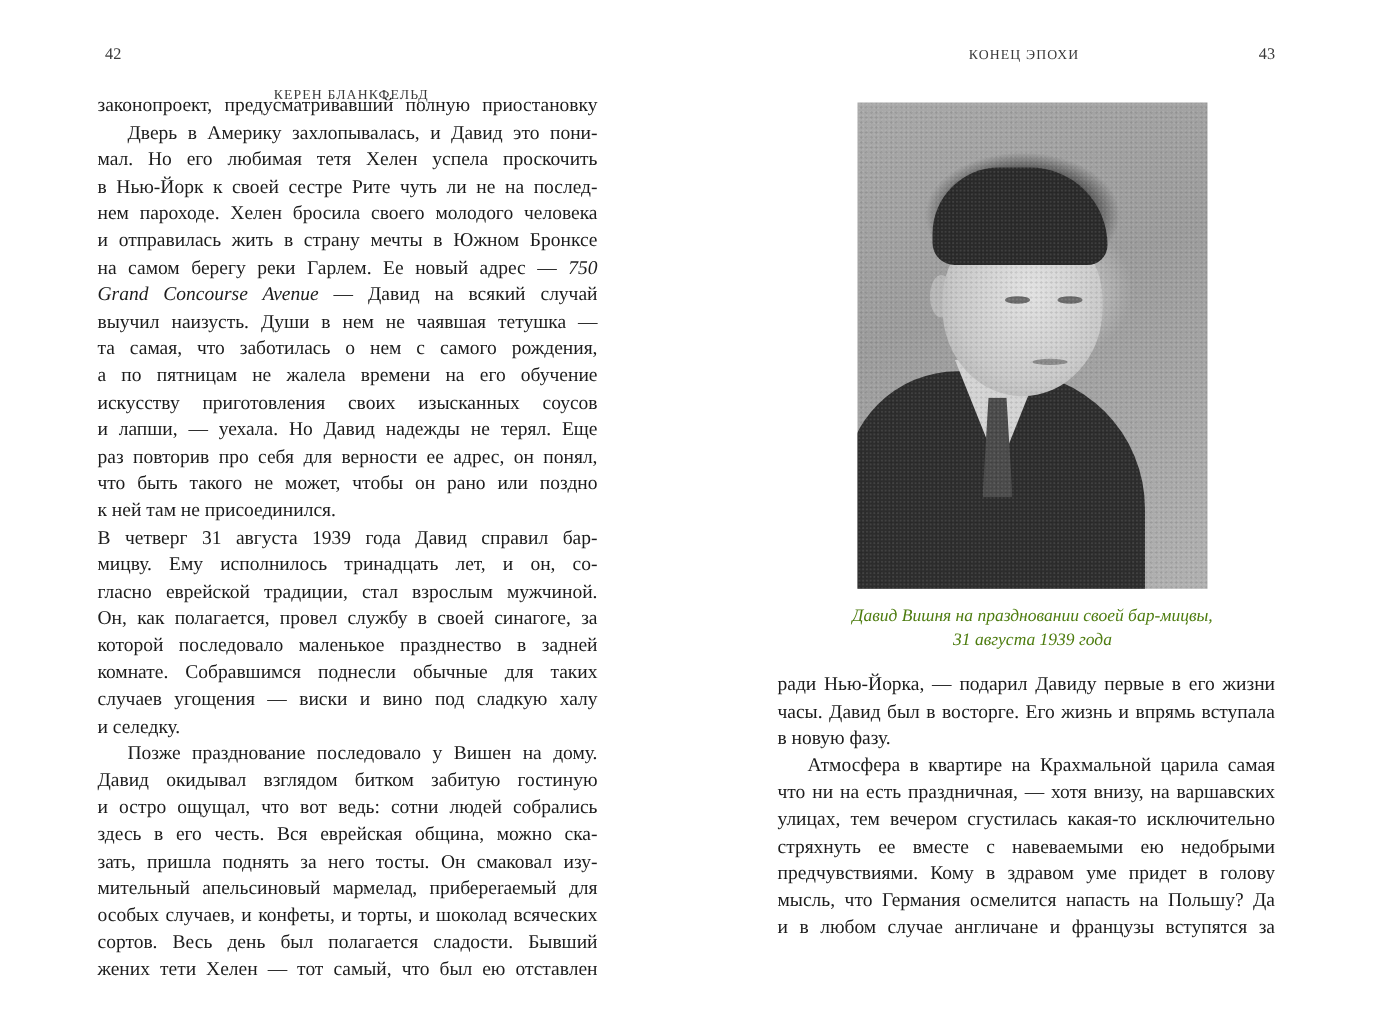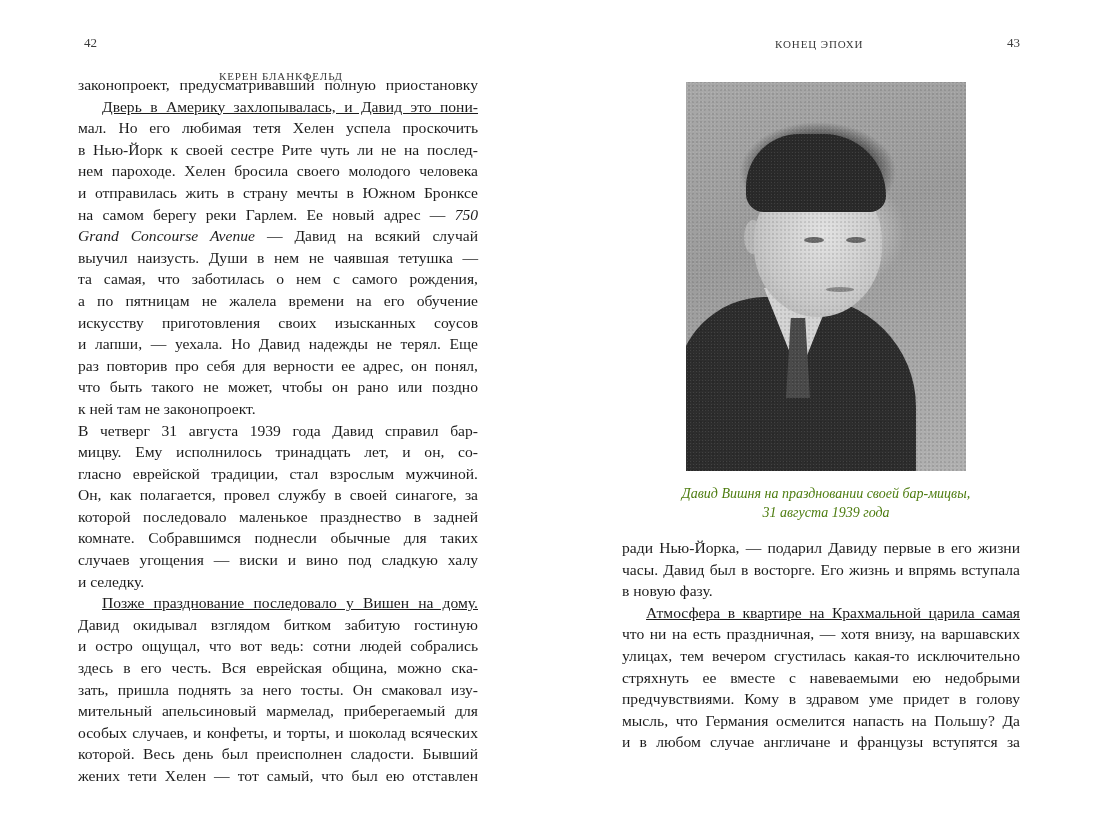--- a/index.html
+++ b/index.html
@@ -53,21 +53,21 @@
     .line {
       display: block;
       height: 21.6px;
       line-height: 21.6px;
       font-size: 15.6px;
       text-align: justify;
       text-align-last: justify;
       white-space: nowrap;
       overflow: visible;
     }
-    .line.indent { padding-left: 24px; text-decoration: underline; }
+    .line.indent { padding-left: 24px; }
     .line.last { text-align-last: left; }
     .line.gap-before { }
     .line em { font-style: italic; }
     .line sup { font-size: 9px; vertical-align: 7px; line-height: 0; }
 
     .photo {
       position: absolute;
       left: 136px;
       top: 82px;
       width: 280px;
@@ -188,38 +188,38 @@
       <span class="line">и отправилась жить в страну мечты в Южном Бронксе</span>
       <span class="line"><span>на самом берегу реки Гарлем. Ее новый адрес —</span> <em>750</em></span>
       <span class="line"><em>Grand Concourse Avenue</em> <span>— Давид на всякий случай</span></span>
       <span class="line">выучил наизусть. Души в нем не чаявшая тетушка —</span>
       <span class="line">та самая, что заботилась о нем с самого рождения,</span>
       <span class="line">а по пятницам не жалела времени на его обучение</span>
       <span class="line">искусству приготовления своих изысканных соусов</span>
       <span class="line">и лапши, — уехала. Но Давид надежды не терял. Еще</span>
       <span class="line">раз повторив про себя для верности ее адрес, он понял,</span>
       <span class="line">что быть такого не может, чтобы он рано или поздно</span>
-      <span class="line last">к ней там не законопроект.</span>
+      <span class="line last">к ней там не присоединился.</span>
 
       <span class="line gap-before">В четверг 31 августа 1939 года Давид справил бар-</span>
       <span class="line">мицву. Ему исполнилось тринадцать лет, и он, со-</span>
       <span class="line">гласно еврейской традиции, стал взрослым мужчиной.</span>
       <span class="line">Он, как полагается, провел службу в своей синагоге, за</span>
       <span class="line">которой последовало маленькое празднество в задней</span>
       <span class="line">комнате. Собравшимся поднесли обычные для таких</span>
       <span class="line">случаев угощения — виски и вино под сладкую халу</span>
       <span class="line last">и селедку.</span>
       <span class="line indent">Позже празднование последовало у Вишен на дому.</span>
       <span class="line">Давид окидывал взглядом битком забитую гостиную</span>
       <span class="line">и остро ощущал, что вот ведь: сотни людей собрались</span>
       <span class="line">здесь в его честь. Вся еврейская община, можно ска-</span>
       <span class="line">зать, пришла поднять за него тосты. Он смаковал изу-</span>
       <span class="line">мительный апельсиновый мармелад, прибереrаемый для</span>
       <span class="line">особых случаев, и конфеты, и торты, и шоколад всяческих</span>
-      <span class="line">которой. Весь день был преисполнен сладости. Бывший</span>
+      <span class="line">сортов. Весь день был полагается сладости. Бывший</span>
       <span class="line">жених тети Хелен — тот самый, что был ею отставлен</span>
     </div>
   </div>
 
   <div class="page page-right">
     <div class="running-head" style="left:225px;">КОНЕЦ ЭПОХИ</div>
     <div class="folio" style="left:457px;">43</div>
 
     <div class="photo" title="Черно-белый портрет мальчика в темном костюме и галстуке">
       <div class="suit"></div>

